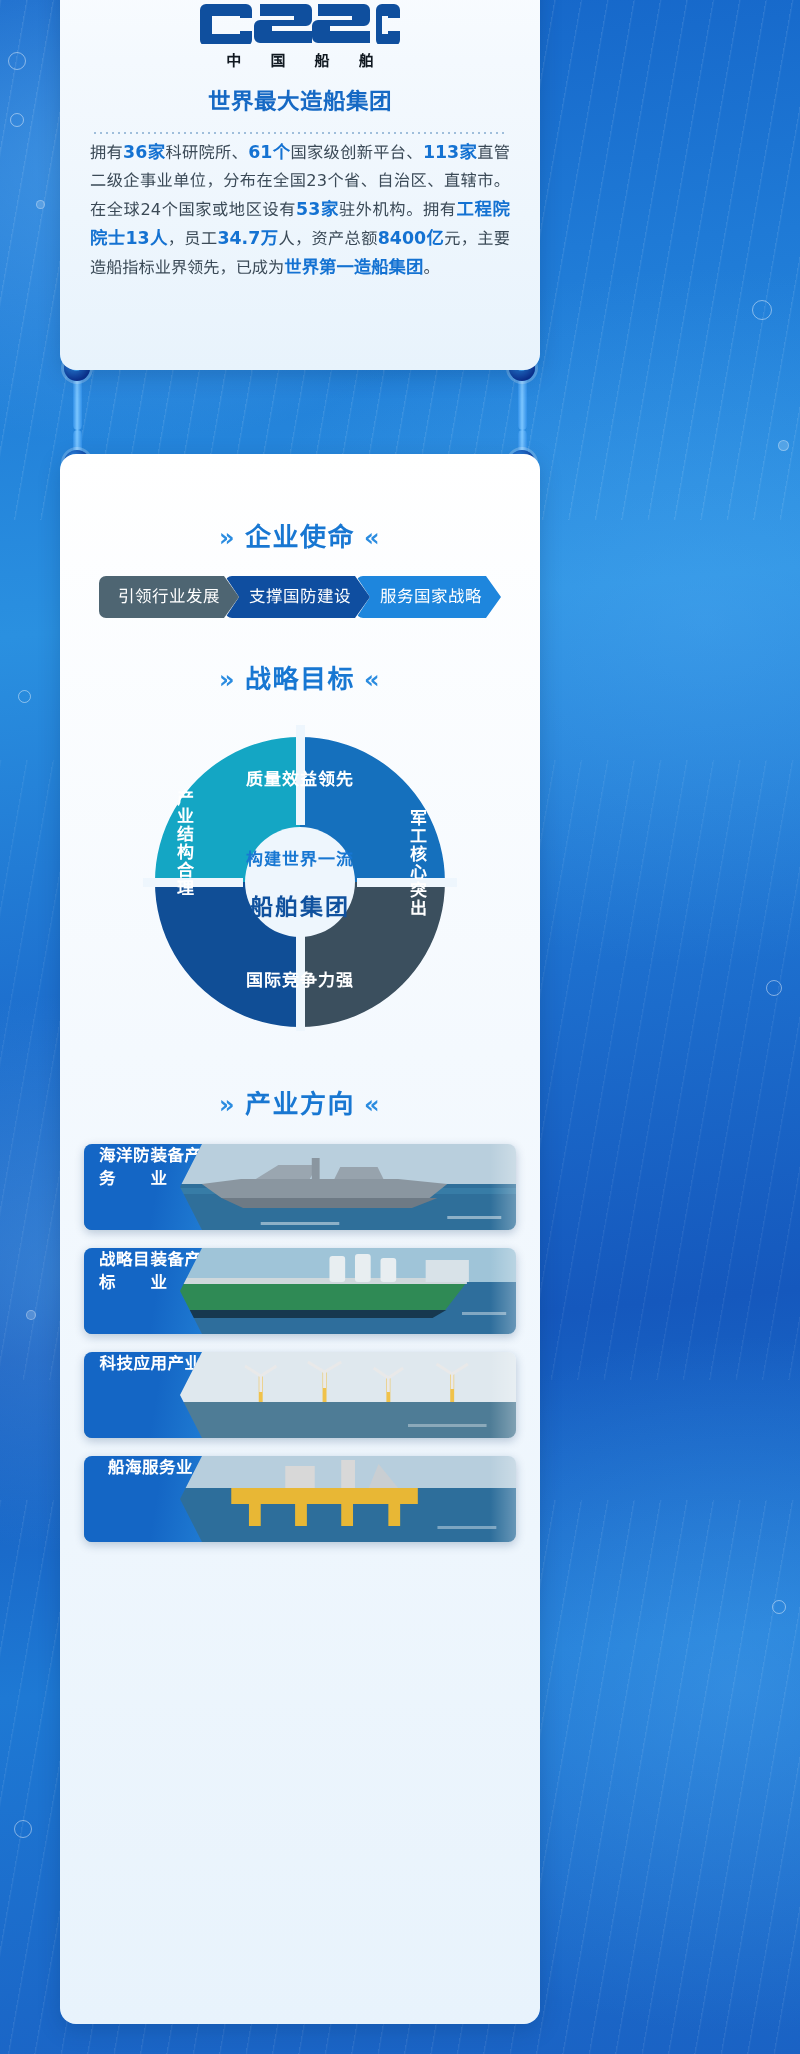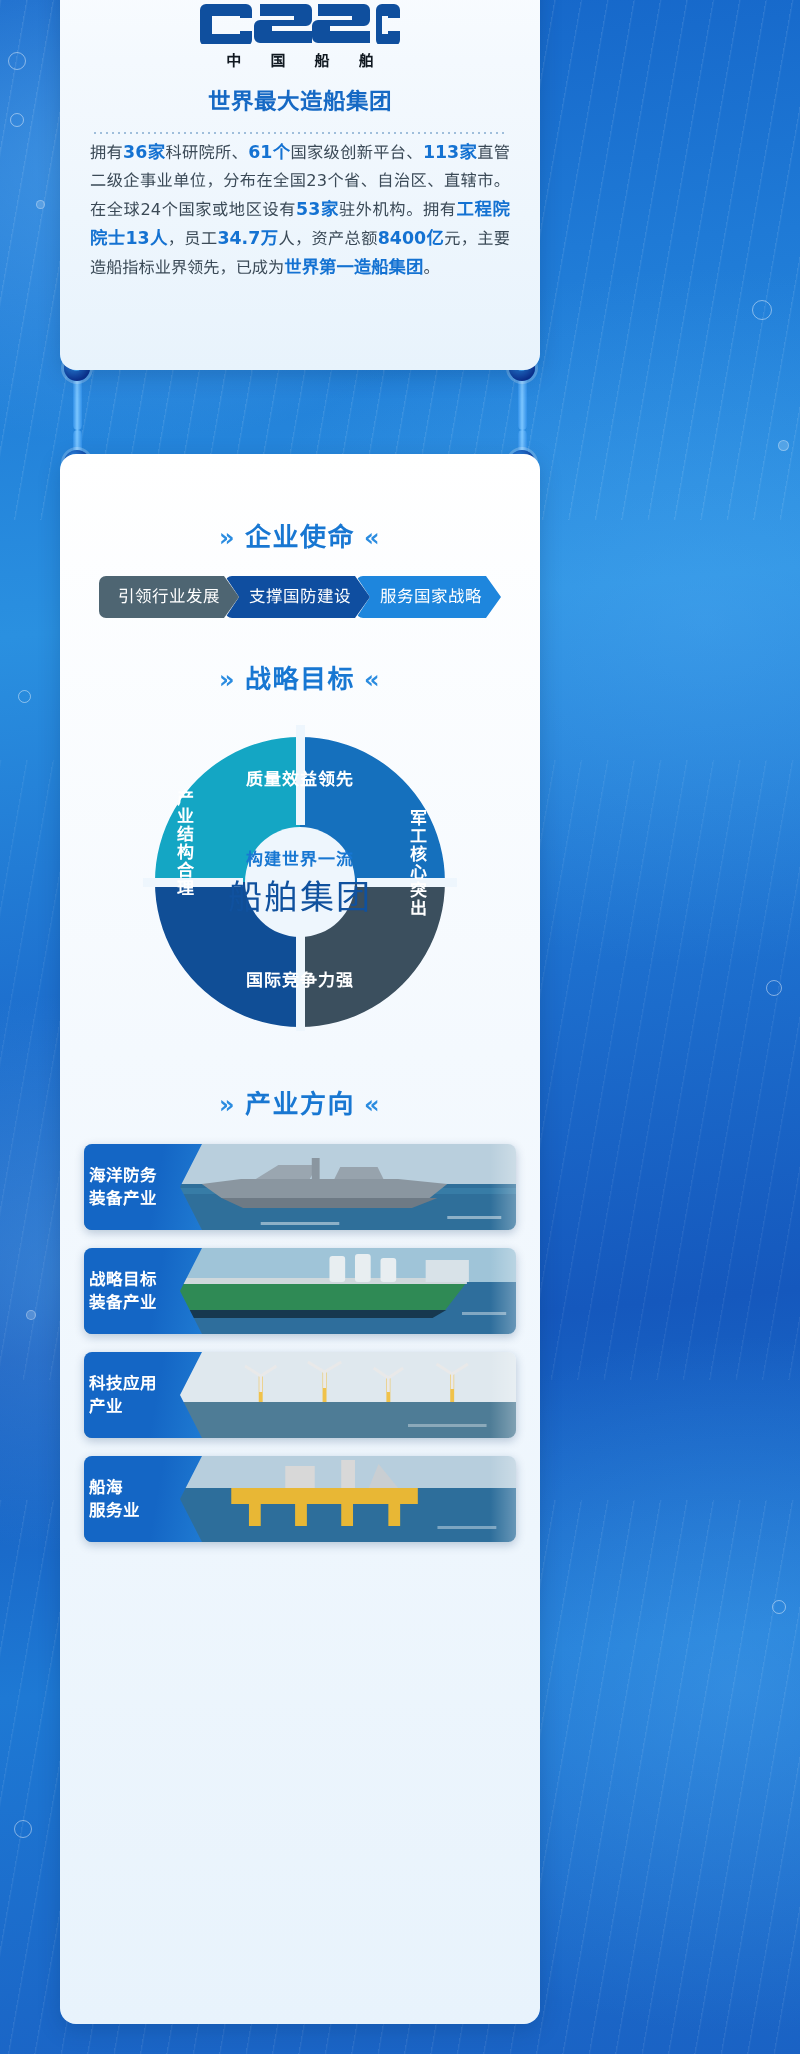--- a/index.html
+++ b/index.html
@@ -70,29 +70,29 @@
 
   
   .wheel-wrap { position:relative; width:330px; height:320px; margin:22px auto 0; }
   .wheel-wrap svg { position:absolute; left:0; top:0; }
   .wlabel { position:absolute; color:#fff; font-weight:700; font-size:17px; letter-spacing:1px;
     font-family:"DejaVu Sans","Liberation Sans",sans-serif; text-align:center; }
   .wlabel.vert { writing-mode:vertical-rl; line-height:21px; }
   .wcenter { position:absolute; left:0; right:0; text-align:center;
     font-family:"DejaVu Sans","Liberation Sans",sans-serif; }
   .wcenter .c1 { color:#1877d2; font-weight:700; font-size:17px; letter-spacing:1px; }
-  .wcenter .c2 { color:#10519e; font-weight:400; font-size:34px; letter-spacing:2px; margin-top:0; }
+  .wcenter .c2 { color:#10519e; font-weight:700; font-size:23px; letter-spacing:2px; margin-top:18px; }
 
   
   .inrow { position:relative; margin:0 24px 18px; height:86px; border-radius:8px; overflow:hidden;
     box-shadow:0 3px 10px rgba(10,50,100,.25); }
   .inphoto { position:absolute; inset:0; }
   .intag { position:absolute; left:0; top:0; bottom:0; width:118px; color:#fff;
     font-weight:700; font-size:16.5px; line-height:23px; letter-spacing:.5px;
-    display:flex; flex-direction:column; justify-content:center; padding-left:5px;
+    display:flex; justify-content:center; padding-left:15px;
     font-family:"DejaVu Sans","Liberation Sans",sans-serif;
     background:linear-gradient(100deg,#1466c5 60%,#1f7ad2);
     clip-path:polygon(0 0,100% 0,calc(100% - 22px) 50%,100% 100%,0 100%); }
   .inrow::after{content:"";position:absolute;right:0;top:0;bottom:0;width:26px;
     background:linear-gradient(90deg,rgba(255,255,255,0),rgba(255,255,255,.28));}
 </style>
 </head>
 <body>
 
 <div class="bgwave" style="top:0;height:520px;"></div>

